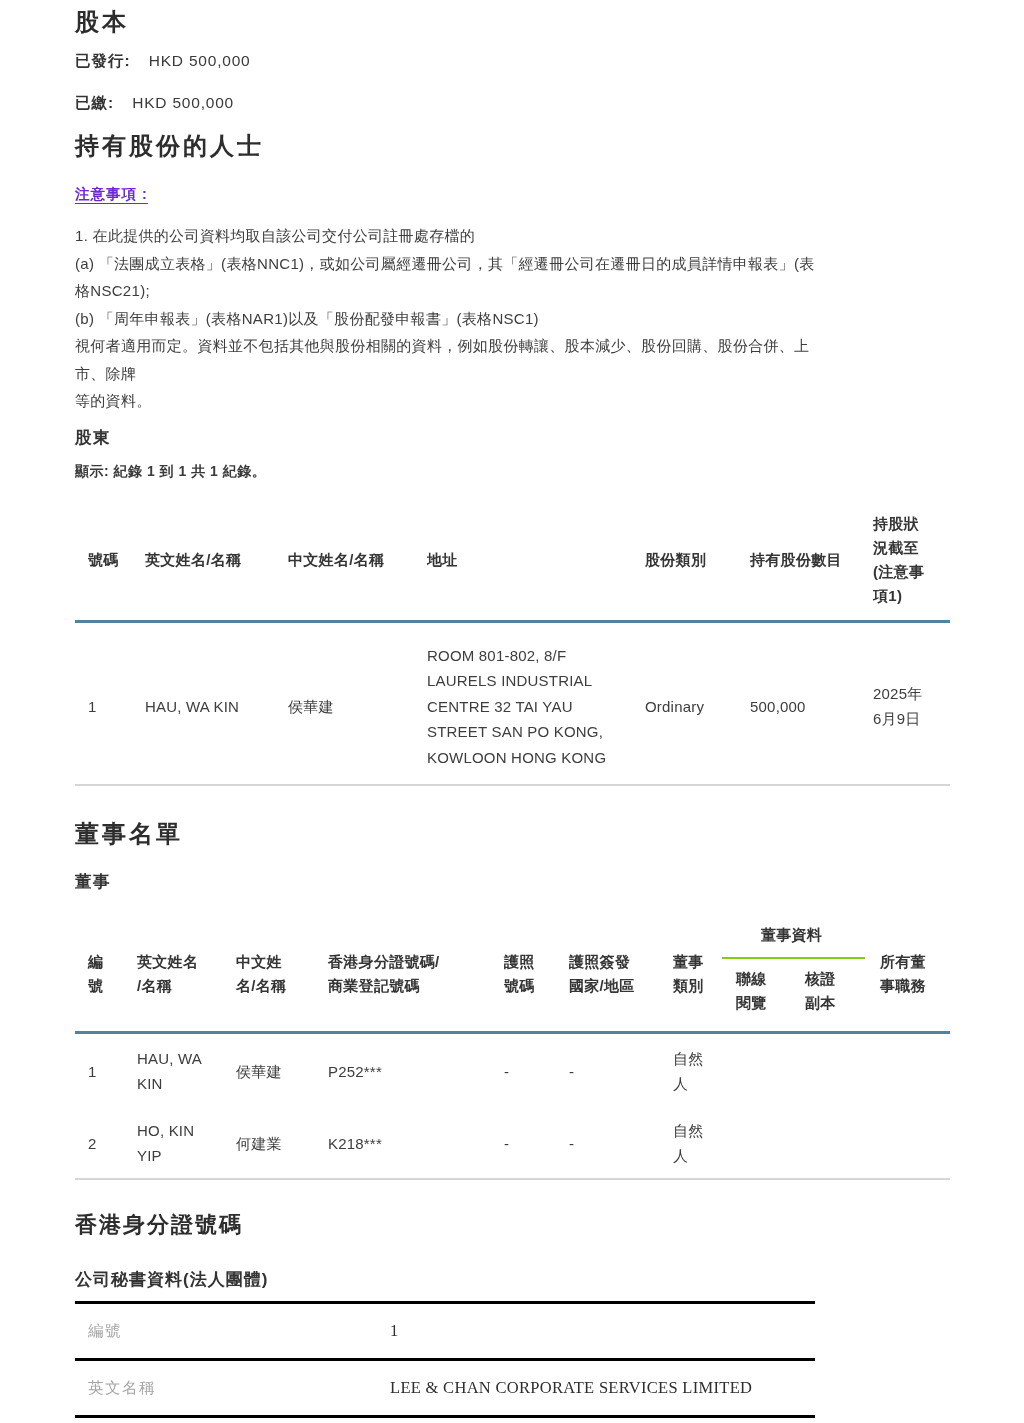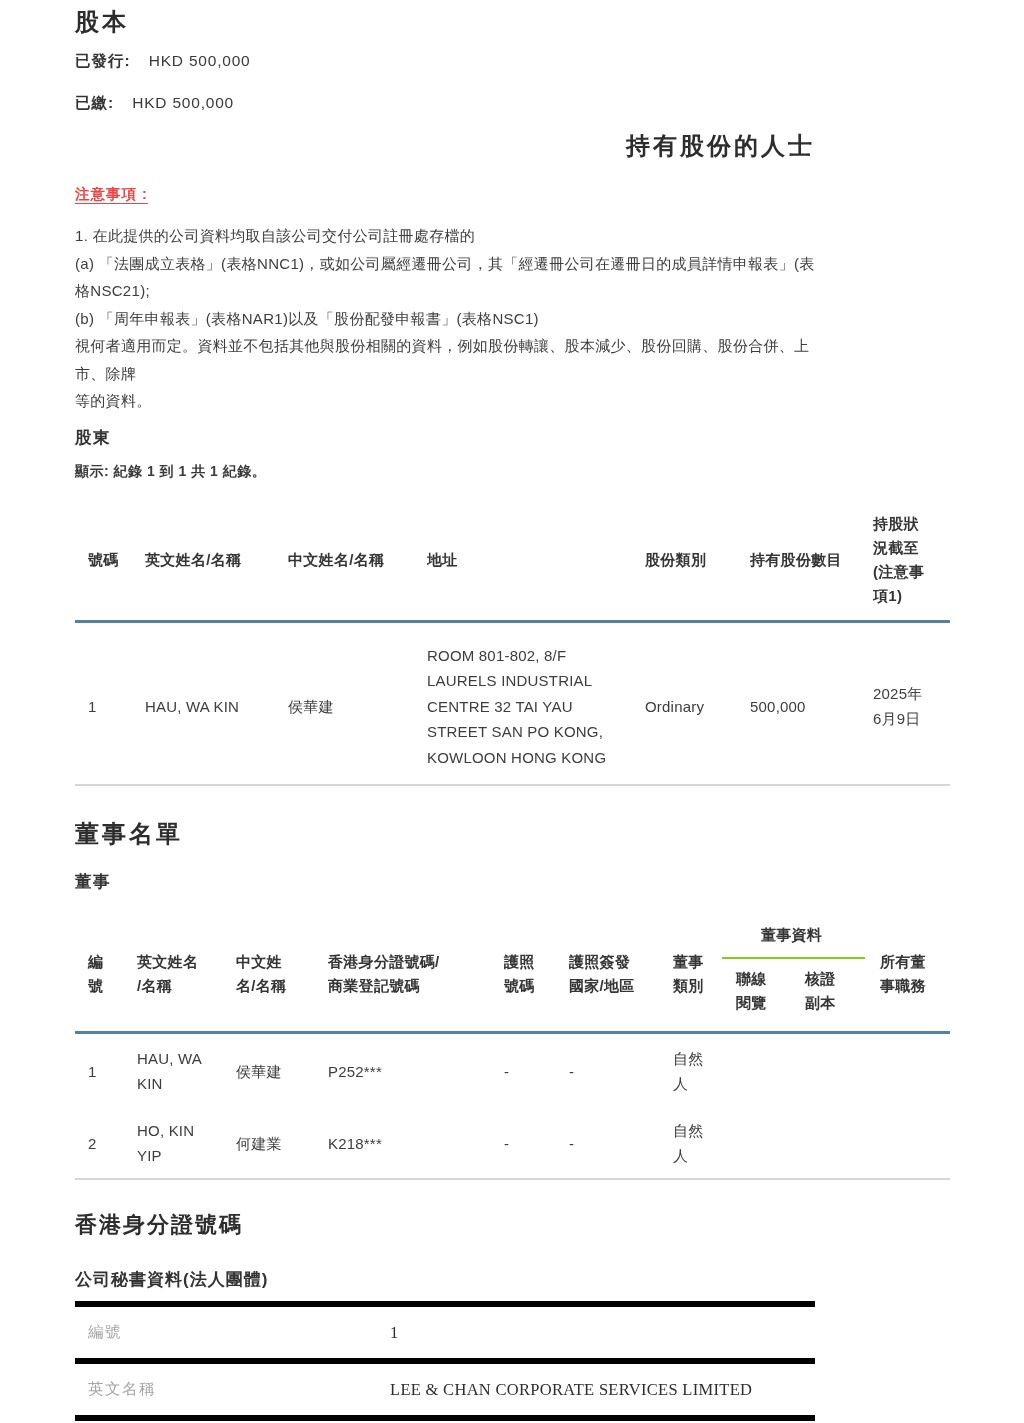--- a/index.html
+++ b/index.html
@@ -1,31 +1,31 @@
 <!DOCTYPE html>
 <html><head>
 <meta charset="utf-8">
 <style>
   * { margin:0; padding:0; box-sizing:border-box; }
   html,body { width:1024px; height:1423px; background:#ffffff; overflow:hidden;
     font-family:"Liberation Sans","DejaVu Sans",sans-serif; color:#3d3d3d; }
   .page { width:889px; height:1423px; padding:6px 74px 0 75px; }
 
   .h1 { font-size:24px; line-height:32px; font-weight:700; letter-spacing:3px; color:#2d2d2d; }
-  .h1.holders { margin-top:16px;text-align:right; }
+  .h1.holders { margin-top:16px; }
   .h1.directors { margin-top:32px; }
   .h1.secretary { margin-top:30px; font-size:22px; line-height:30px; letter-spacing:2px; }
 
   .cap-line { margin-top:12px; font-size:15.5px; line-height:22px; }
   .cap-line.paid { margin-top:20px; }
   .cap-label { font-weight:700; letter-spacing:1px; margin-right:18px; color:#333; }
   .cap-value { font-weight:500; letter-spacing:0.8px; color:#3a3a3a; }
 
   .note-title { margin-top:22px; font-size:14.5px; line-height:20px; font-weight:700;
-    letter-spacing:1px; text-decoration:underline; text-underline-offset:4px; color:#ef4444; }
+    letter-spacing:1px; text-decoration:underline; text-underline-offset:4px; color:#6d28d9; }
   .notes { margin-top:18px; }
   .notes .note-line { font-size:15px; line-height:27.5px; color:#3d3d3d; letter-spacing:0.3px; }
 
   .sub { margin-top:10px; font-size:16.5px; line-height:24px; font-weight:600; letter-spacing:1.5px; color:#333; }
   .sub.dir { margin-top:19px; }
   .display-line { margin-top:10px; font-size:14px; line-height:24px; font-weight:600; letter-spacing:0.5px; color:#3a3a3a; }
 
   table { border-collapse:collapse; table-layout:fixed; width:875px; }
   th, td { text-align:left; vertical-align:middle; white-space:pre-line;
     font-size:15px; line-height:24px; padding:0; overflow:hidden; }
@@ -49,21 +49,21 @@
   .dir-table .sub-th { vertical-align:top; padding-top:8px; padding-bottom:16px; }
   .dir-table tbody { border-bottom:2px solid #d6d6d6; }
   .dir-table tbody td { padding-top:12px; padding-bottom:10px; line-height:25px; }
 
   .c-pl12 { padding-left:12px !important; } .c-pl14 { padding-left:14px !important; }
   .c-pl10 { padding-left:10px !important; } .c-pl15 { padding-left:15px !important; }
 
   
   .sub2 { margin-top:28px; font-size:17px; line-height:24px; font-weight:700; letter-spacing:1px; color:#333; }
   .sec-rows { margin-top:9px; }
-  .sec-row { display:flex; align-items:center; height:57px; border-top:6px solid #000000; }
+  .sec-row { display:flex; align-items:center; height:57px; border-top:3px solid #000000; }
   .sec-label { width:315px; padding-left:13px; font-size:15.5px; letter-spacing:1.5px; color:#a5a5a5; }
   .sec-value { font-family:"Liberation Serif","DejaVu Serif",serif; font-size:16.5px; color:#2e2e2e; letter-spacing:0.3px; }
 </style>
 </head>
 <body>
 
 <div class="page">
 
   <div class="h1">股本</div>
 

